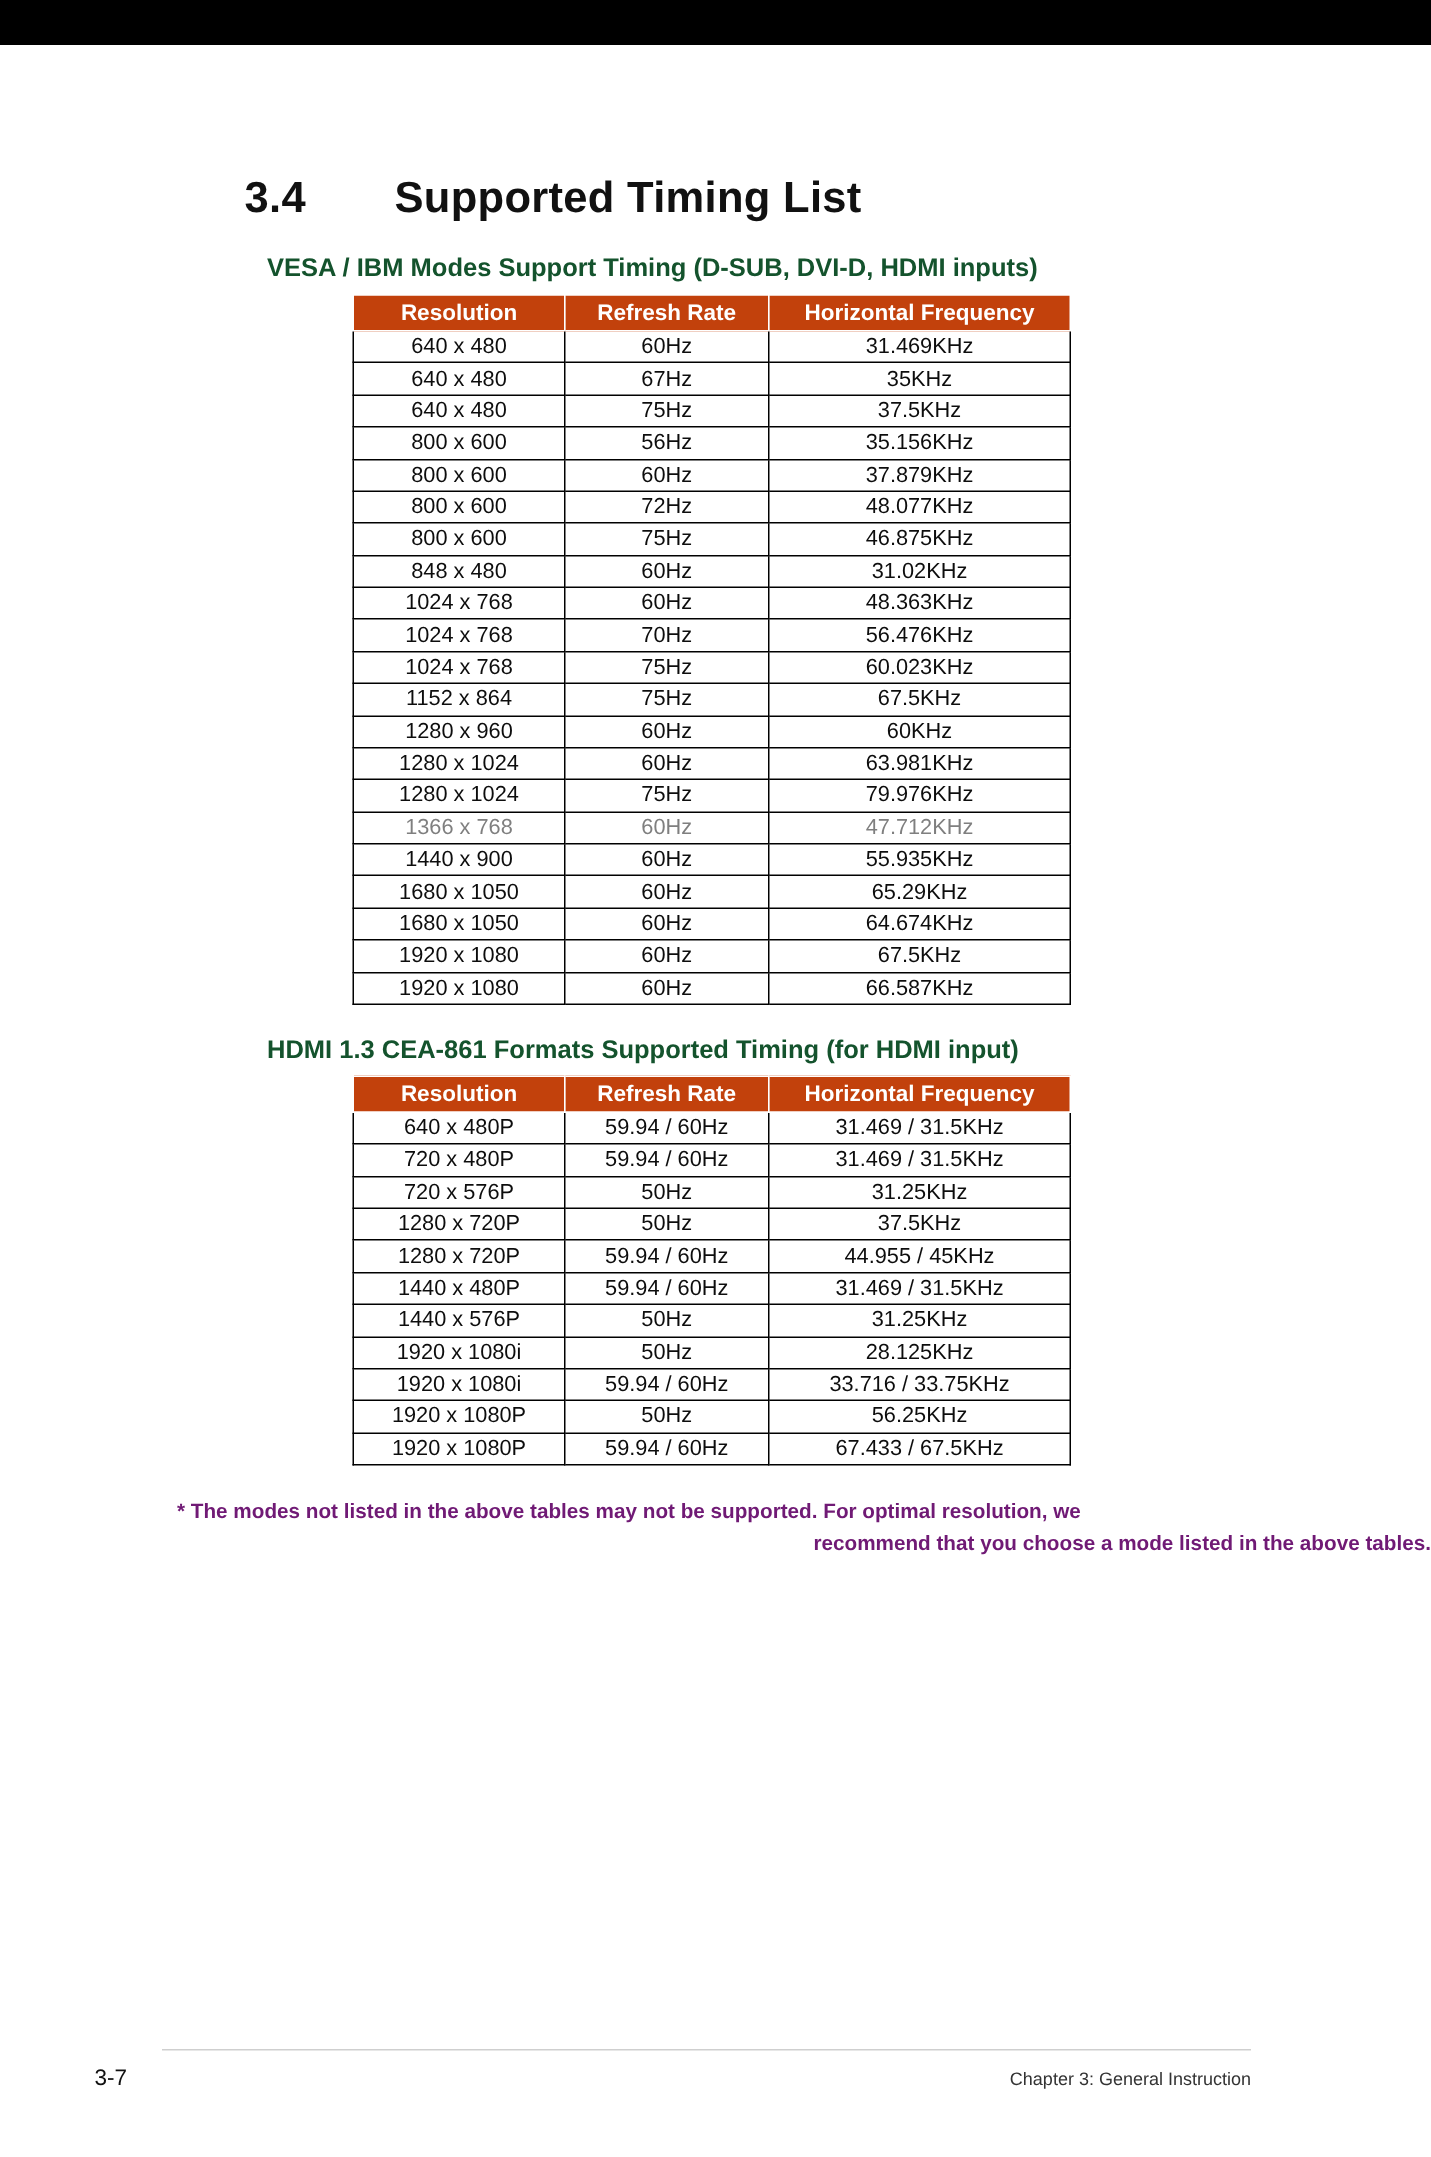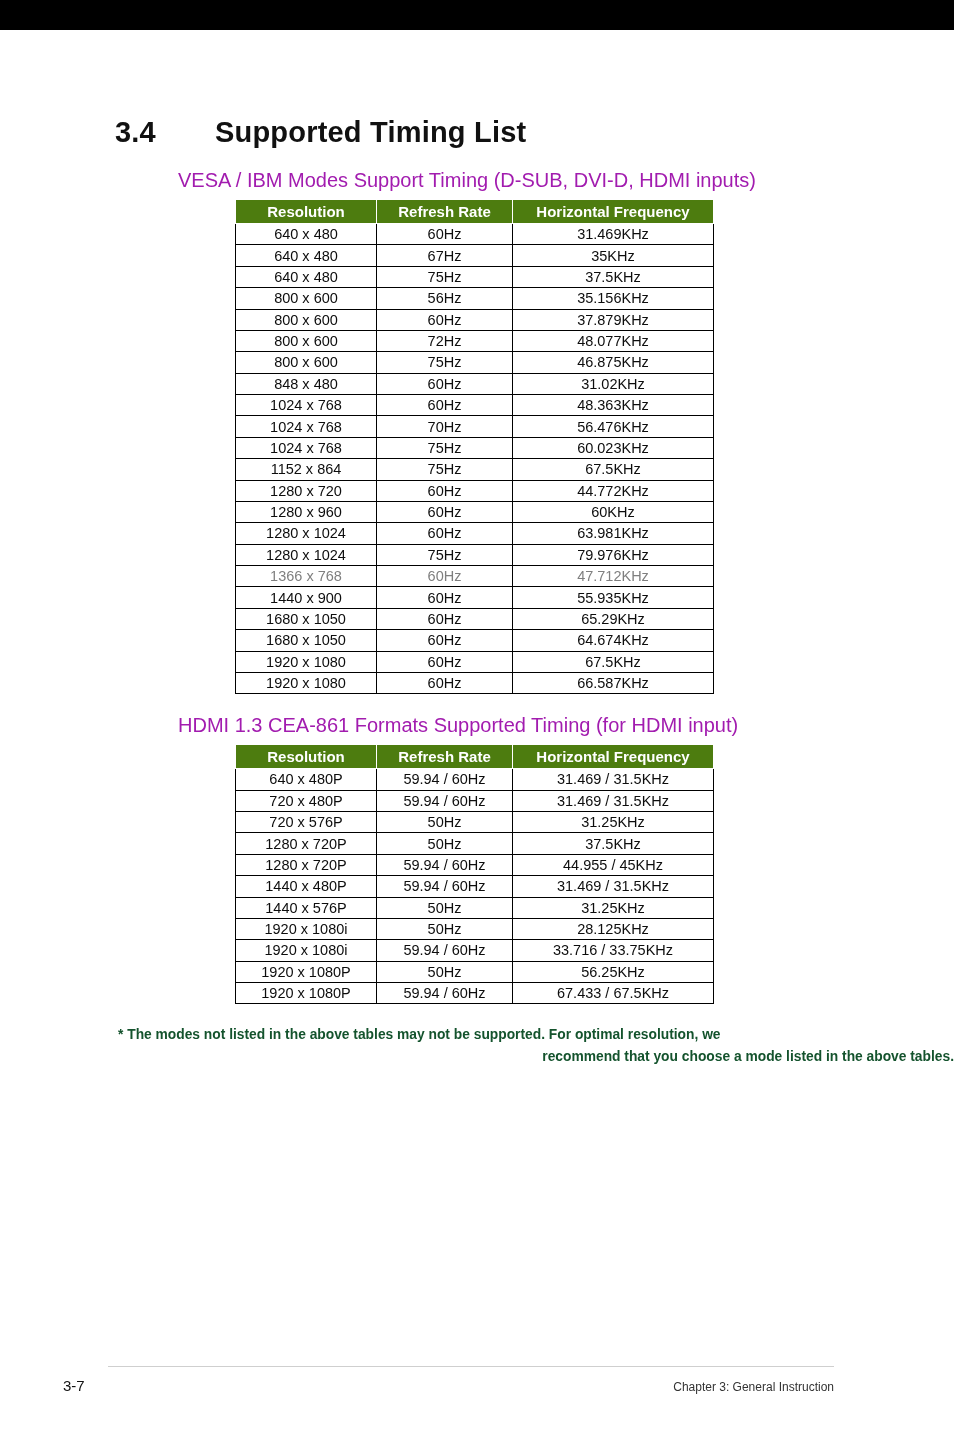--- a/index.html
+++ b/index.html
@@ -23,35 +23,36 @@
   .title {
     margin: 86px 0 0 115px;
     font-size: 29px;
     font-weight: 700;
     letter-spacing: 0.2px;
     color: #111111;
   }
   .title .num {
     display: inline-block;
     width: 100px;
+    margin-left: 48px;
   }
   .table-heading {
     margin: 20px 0 7px 178px;
-    font-size: 20px;
-    font-weight: 400;
-    color: #a21caf;
+    font-size: 17px;
+    font-weight: 700;
+    color: #14532d;
   }
   table.timing {
     border-collapse: collapse;
     margin-left: 235px;
     table-layout: fixed;
     border: 1px solid #000000;
   }
   table.timing th {
-    background: #4d7c0f;
+    background: #c2410c;
     color: #ffffff;
     font-size: 15px;
     font-weight: 700;
     border: 1px solid #ffffff;
     padding: 3px 0;
     text-align: center;
     margin-top: 36px;
   }
   table.timing td {
     border: 1px solid #000000;
@@ -62,21 +63,21 @@
   }
   table.timing .c0 { width: 140px; }
   table.timing .c1 { width: 135px; }
   table.timing .c2 { width: 200px; }
   tr.muted td { color: #7f7f7f; }
   .footnote {
     margin: 20px 0 4px 118px;
     font-size: 13.8px;
     font-weight: 700;
     line-height: 1.55;
-    color: #14532d;
+    color: #701a75;
   }
   .footnote .line2 { padding-left: 9px; text-align: right; }
   .footer {
     position: absolute;
     left: 63px;
     right: 120px;
     bottom: 44px;
   }
   .footer-rule {
     border: 0;
@@ -177,25 +178,20 @@
         <td class="c1">75Hz</td>
         <td class="c2">60.023KHz</td>
       </tr>
 
       <tr>
         <td class="c0">1152 x 864</td>
         <td class="c1">75Hz</td>
         <td class="c2">67.5KHz</td>
       </tr>
 
-      <tr>
-        <td class="c0">1280 x 720</td>
-        <td class="c1">60Hz</td>
-        <td class="c2">44.772KHz</td>
-      </tr>
 
 
       <tr>
         <td class="c0">1280 x 960</td>
         <td class="c1">60Hz</td>
         <td class="c2">60KHz</td>
       </tr>
 
       <tr>
         <td class="c0">1280 x 1024</td>

